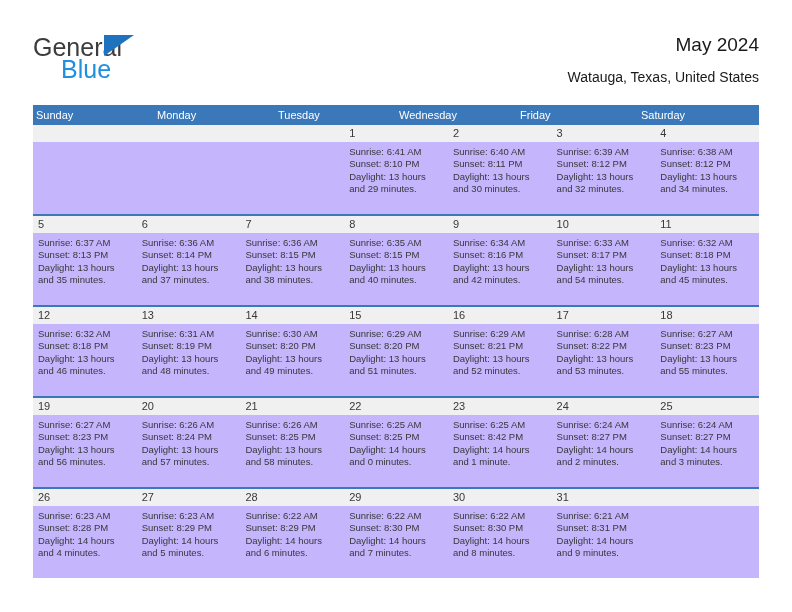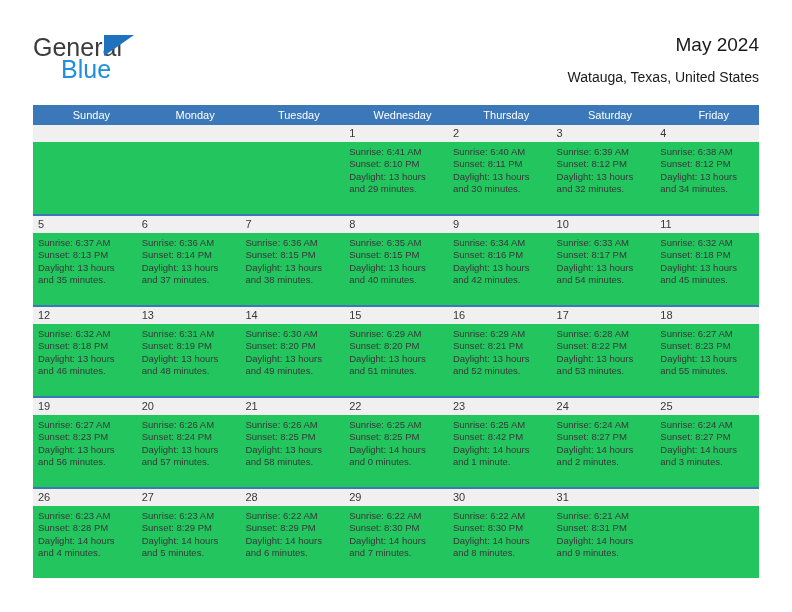--- a/index.html
+++ b/index.html
@@ -98,27 +98,26 @@
   }
 
   .weekday-row {
     display: flex;
     background: #3a78ba;
     height: 20px;
   }
   .weekday {
     flex: 1 1 0;
     box-sizing: border-box;
-    padding-left: 13px;
+    padding-left: 3px;
     color: #ffffff;
     font-size: 11px;
     line-height: 20px;
     white-space: nowrap;
     overflow: hidden;
-    text-align: center;
   }
 
   .week {
     position: relative;
     border-top: 2px solid #3a78ba;
   }
   .week:first-of-type {
     border-top: none;
   }
   .week-daynums {
@@ -130,21 +129,21 @@
     flex: 1 1 0;
     box-sizing: border-box;
     padding-left: 5px;
     font-size: 11px;
     line-height: 17px;
     color: #38383a;
   }
   .week-body {
     display: flex;
     height: 72px;
-    background: #22c55e;
+    background: #c4b5fd;
   }
   .daycell {
     flex: 1 1 0;
     box-sizing: border-box;
     padding: 4px 6px 0 5px;
   }
   .info-line {
     font-size: 9.5px;
     line-height: 12.4px;
     color: #38383a;
@@ -172,23 +171,22 @@
 
   </div>
 
   <div class="calendar">
 
     <div class="weekday-row">
       <div class="weekday">Sunday</div>
       <div class="weekday">Monday</div>
       <div class="weekday">Tuesday</div>
       <div class="weekday">Wednesday</div>
-      <div class="weekday">Thursday</div>
+      <div class="weekday">Friday</div>
       <div class="weekday">Saturday</div>
-      <div class="weekday">Friday</div>
     </div>
 
     <div id="weeks-container">
         <div class="week">
           <div class="week-daynums">
             <div class="daynum"></div>
             <div class="daynum"></div>
             <div class="daynum"></div>
             <div class="daynum">1</div>
             <div class="daynum">2</div>

